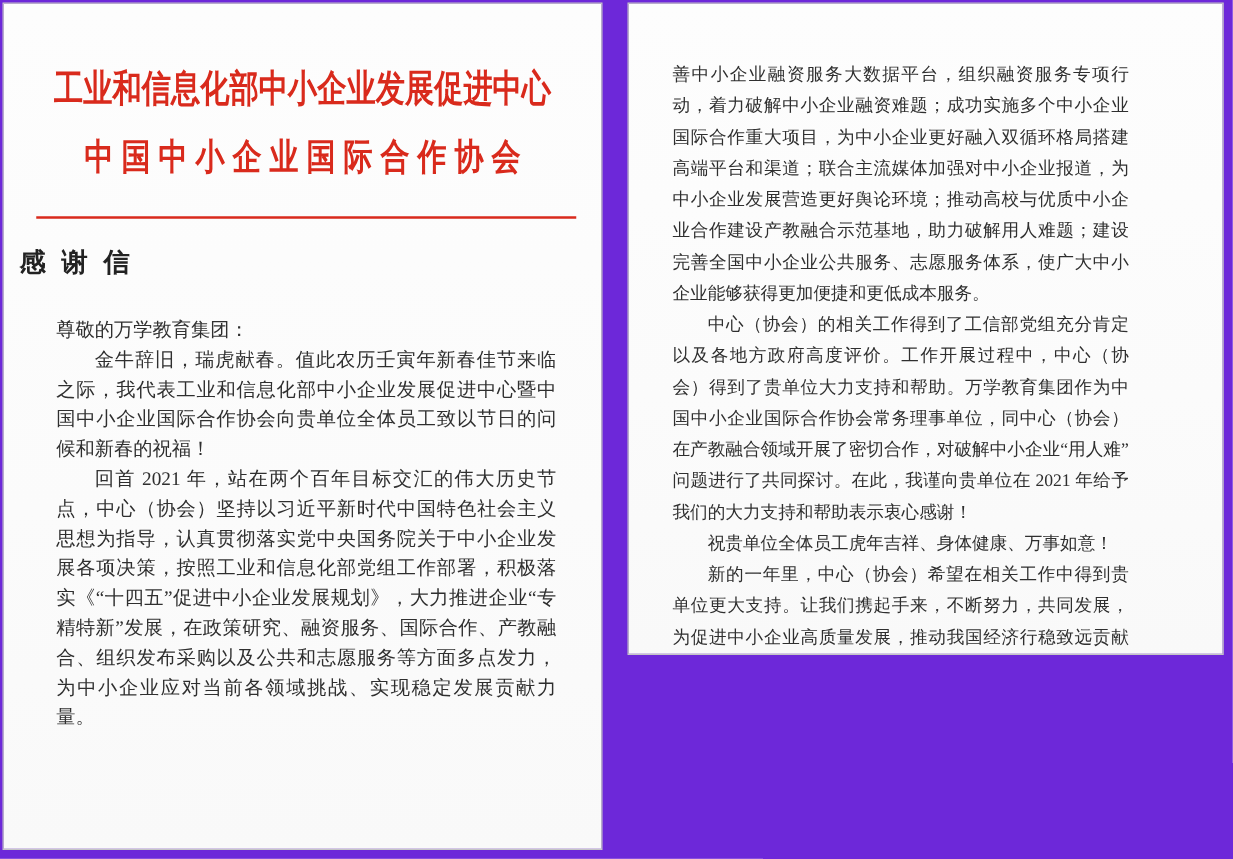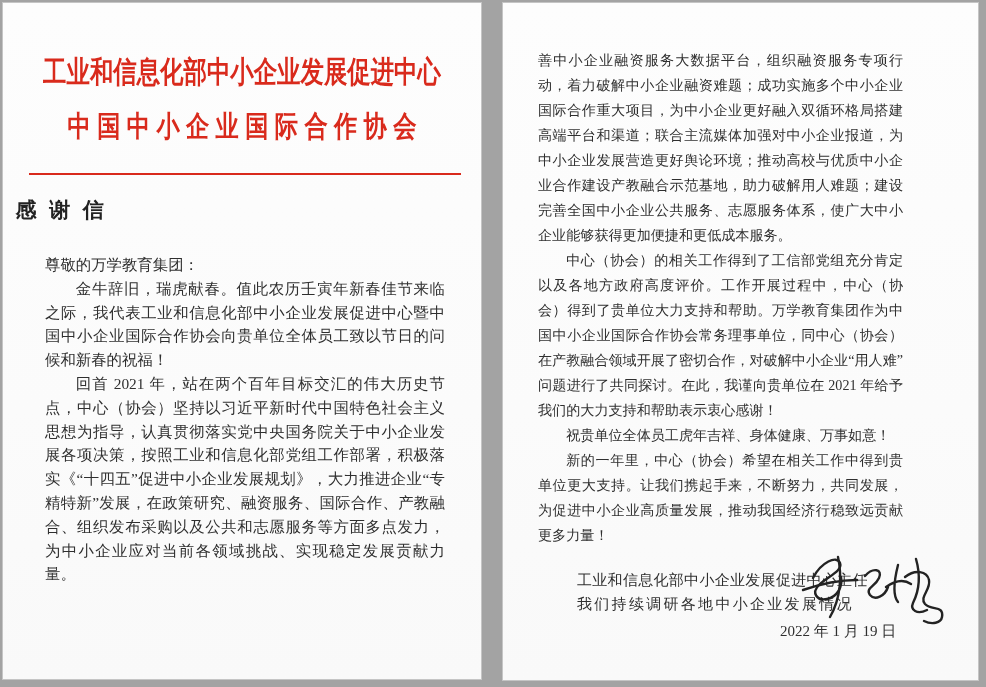--- a/index.html
+++ b/index.html
@@ -9,29 +9,29 @@
     --page-border:#c5c5c5;
   }
   *{box-sizing:border-box;}
   html,body{margin:0;padding:0;}
   body{
     width:986px;height:687px;
     background:#ffffff;
     font-family:"Liberation Serif","DejaVu Serif",serif;
     color:var(--ink);
   }
-  .canvas{position:relative;width:986px;height:687px;overflow:hidden;background:#a3a3a3;}
+  .canvas{position:relative;width:986px;height:687px;overflow:hidden;background:#6d28d9;}
   .page{
     position:absolute;top:2px;
     background:linear-gradient(180deg,#fdfdfd 0%,#fbfbfb 60%,#f9f9f9 100%);
     border:1px solid var(--page-border);
     overflow:hidden;
   }
   .page-left{left:2px;width:480px;height:678px;}
-  .page-right{left:502px;width:477px;height:679px;}
+  .page-right{left:502px;width:477px;height:522px;}
 
   
   .lh{display:flex;justify-content:center;white-space:nowrap;}
   .lh1{margin-top:50px;}
   .lh1 span{
     display:inline-block;
     font-size:30px;font-weight:bold;color:var(--red);
     line-height:38px;
     transform:scaleX(0.78);transform-origin:center;
   }

